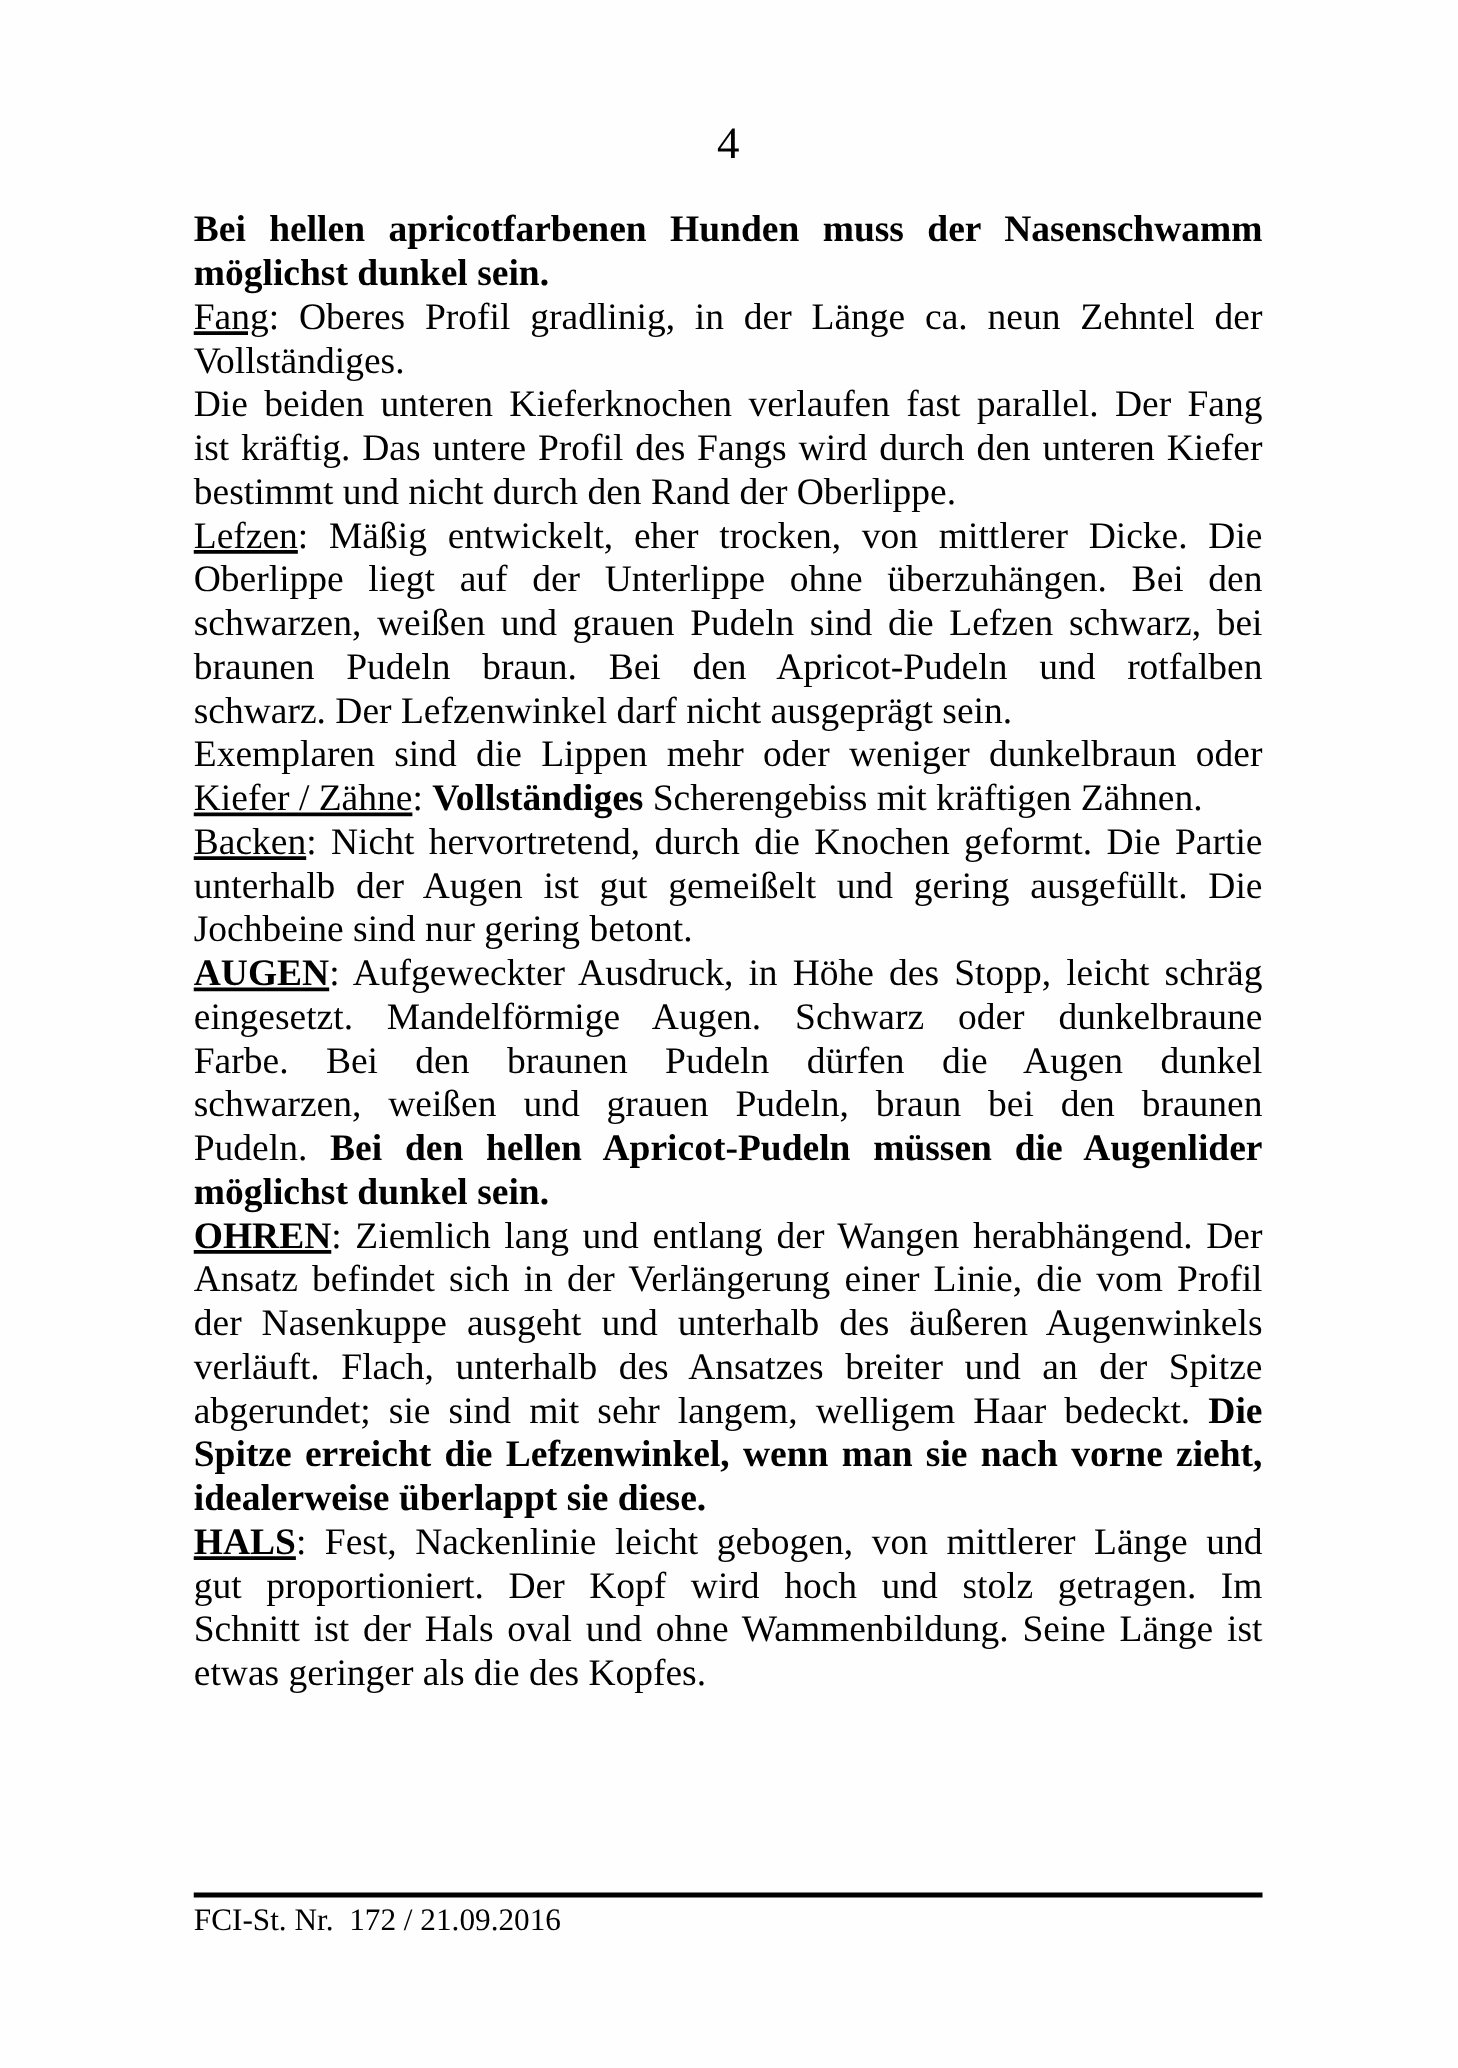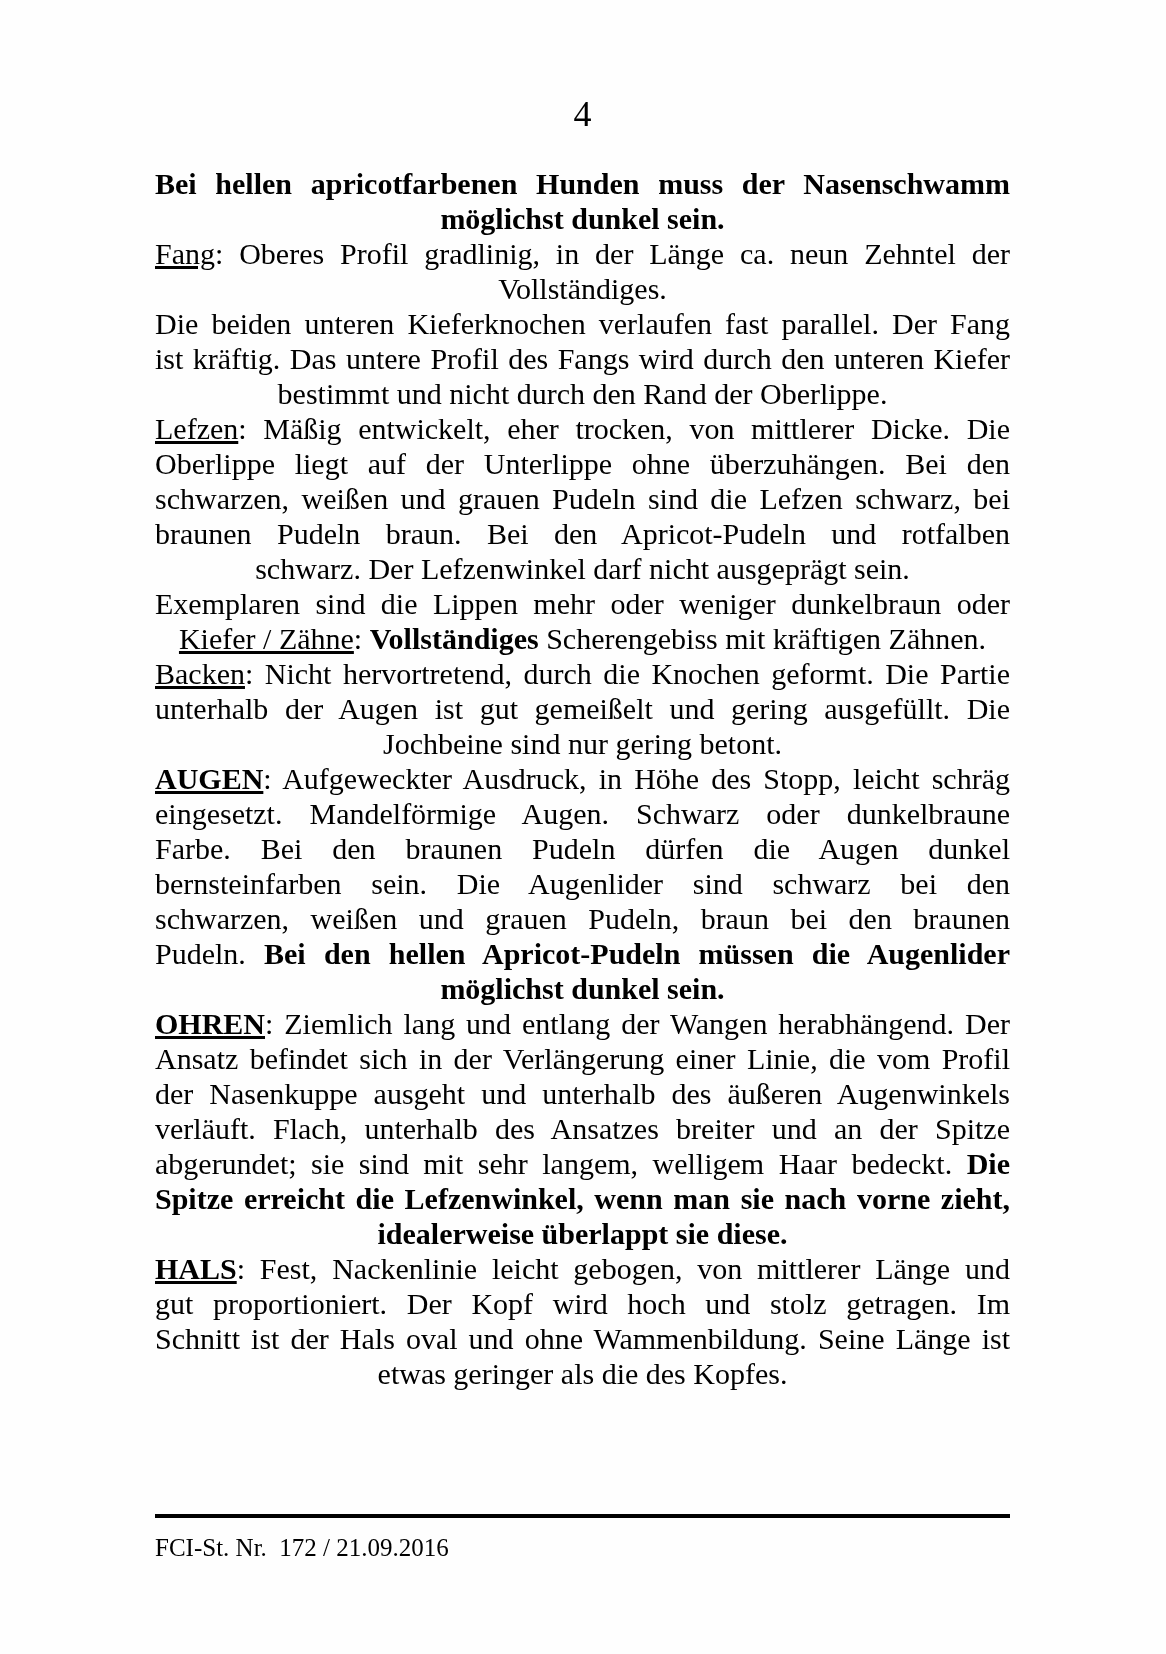--- a/index.html
+++ b/index.html
@@ -28,21 +28,21 @@
   .body-text {
     position: absolute;
     top: 166px;
     left: 155px;
     width: 855px;
     font-size: 30px;
     line-height: 35px;
   }
   .line {
     height: 35px;
-    text-align: center;
+    text-align: left;
   }
   .line.j {
     text-align: justify;
     text-align-last: justify;
   }
   .line.gap {
   }
   .b { font-weight: bold; }
   .u { text-decoration: underline; }
   .footer {
@@ -50,21 +50,21 @@
     top: 1514px;
     left: 155px;
     width: 855px;
   }
   .footer-rule {
     border-top: 4px solid #000;
     width: 855px;
     height: 0;
   }
   .footer-text {
-    margin-top: 15px;
+    margin-top: 4px;
     font-size: 25px;
     line-height: 30px;
     white-space: pre;
   }
 </style>
 </head>
 <body>
 
 <div class="page">
   <div class="page-number">4</div>
@@ -83,21 +83,20 @@
       <div class="line j"><span>braunen Pudeln braun. Bei den Apricot-Pudeln und rotfalben</span></div>
       <div class="line"><span>schwarz. Der Lefzenwinkel darf nicht ausgeprägt sein.</span></div>
       <div class="line j"><span>Exemplaren sind die Lippen mehr oder weniger dunkelbraun oder</span></div>
       <div class="line"><span class="u">Kiefer / Zähne</span><span>: </span><span class="b">Vollständiges</span><span> Scherengebiss mit kräftigen Zähnen.</span></div>
       <div class="line j"><span class="u">Backen</span><span>: Nicht hervortretend, durch die Knochen geformt. Die Partie</span></div>
       <div class="line j"><span>unterhalb der Augen ist gut gemeißelt und gering ausgefüllt. Die</span></div>
       <div class="line"><span>Jochbeine sind nur gering betont.</span></div>
       <div class="line j gap"><span class="b u">AUGEN</span><span>: Aufgeweckter Ausdruck, in Höhe des Stopp, leicht schräg</span></div>
       <div class="line j"><span>eingesetzt. Mandelförmige Augen. Schwarz oder dunkelbraune</span></div>
       <div class="line j"><span>Farbe. Bei den braunen Pudeln dürfen die Augen dunkel</span></div>
-      <div class="line j"><span>bernsteinfarben sein. Die Augenlider sind schwarz bei den</span></div>
       <div class="line j"><span>schwarzen, weißen und grauen Pudeln, braun bei den braunen</span></div>
       <div class="line j"><span>Pudeln. </span><span class="b">Bei den hellen Apricot-Pudeln müssen die Augenlider</span></div>
       <div class="line"><span class="b">möglichst dunkel sein.</span></div>
       <div class="line j gap"><span class="b u">OHREN</span><span>: Ziemlich lang und entlang der Wangen herabhängend. Der</span></div>
       <div class="line j"><span>Ansatz befindet sich in der Verlängerung einer Linie, die vom Profil</span></div>
       <div class="line j"><span>der Nasenkuppe ausgeht und unterhalb des äußeren Augenwinkels</span></div>
       <div class="line j"><span>verläuft. Flach, unterhalb des Ansatzes breiter und an der Spitze</span></div>
       <div class="line j"><span>abgerundet; sie sind mit sehr langem, welligem Haar bedeckt. </span><span class="b">Die</span></div>
       <div class="line j"><span class="b">Spitze erreicht die Lefzenwinkel, wenn man sie nach vorne zieht,</span></div>
       <div class="line"><span class="b">idealerweise überlappt sie diese.</span></div>

